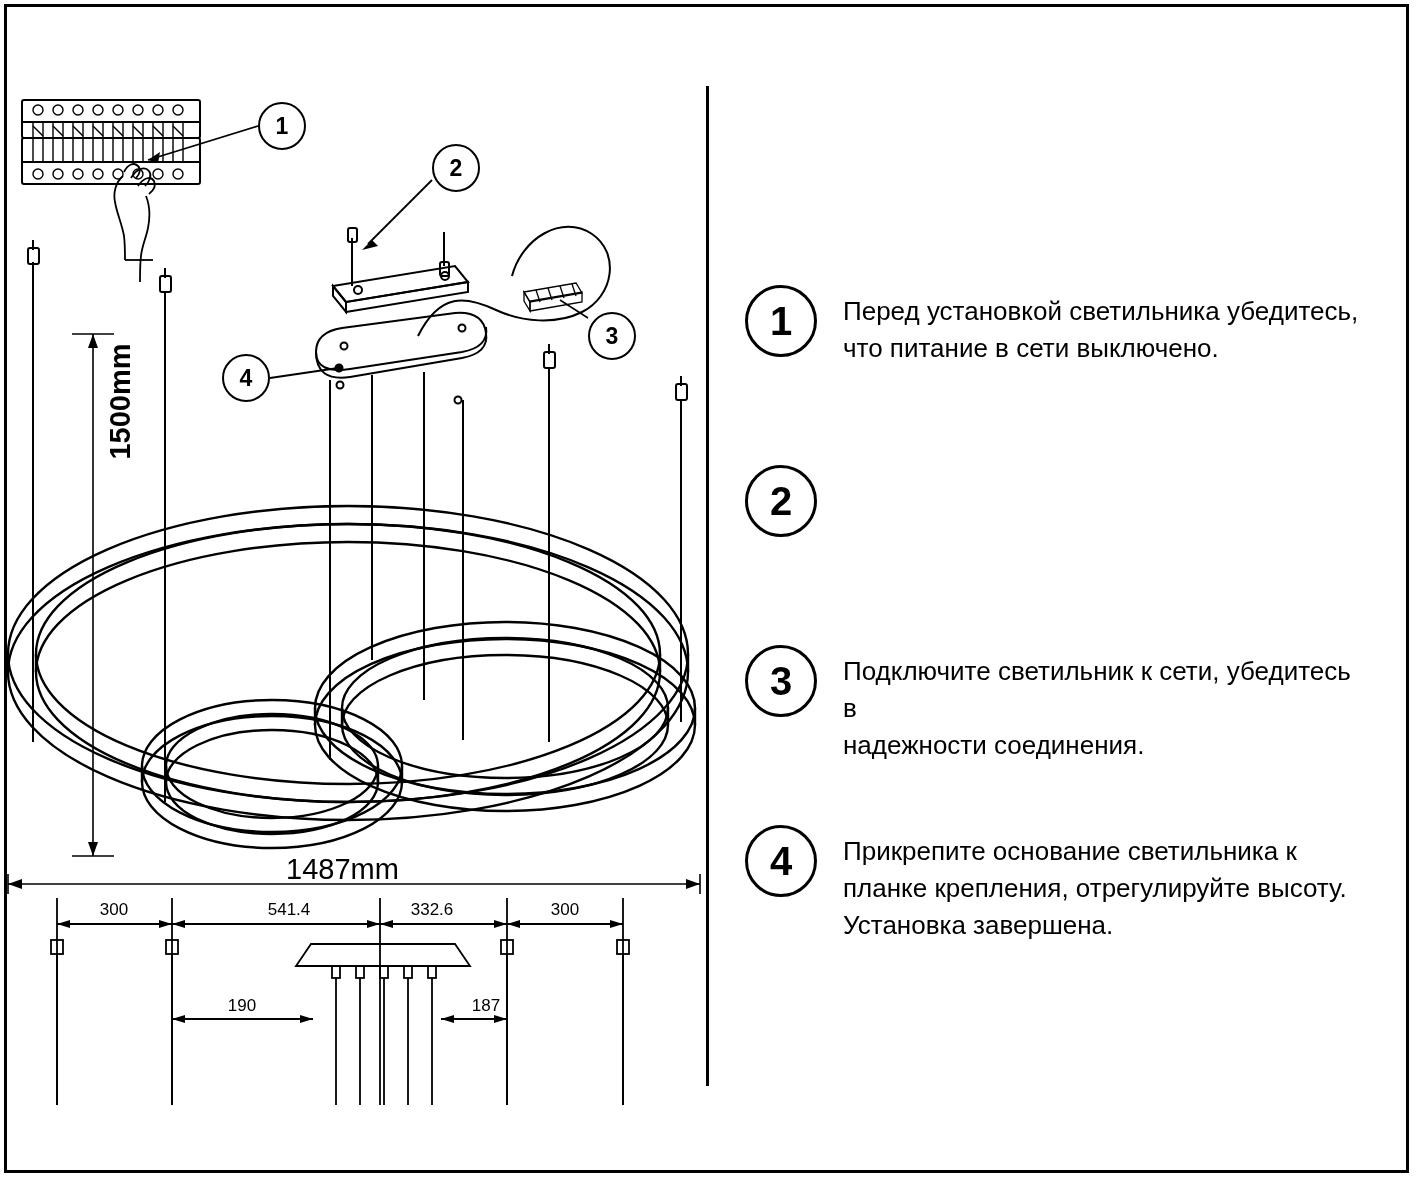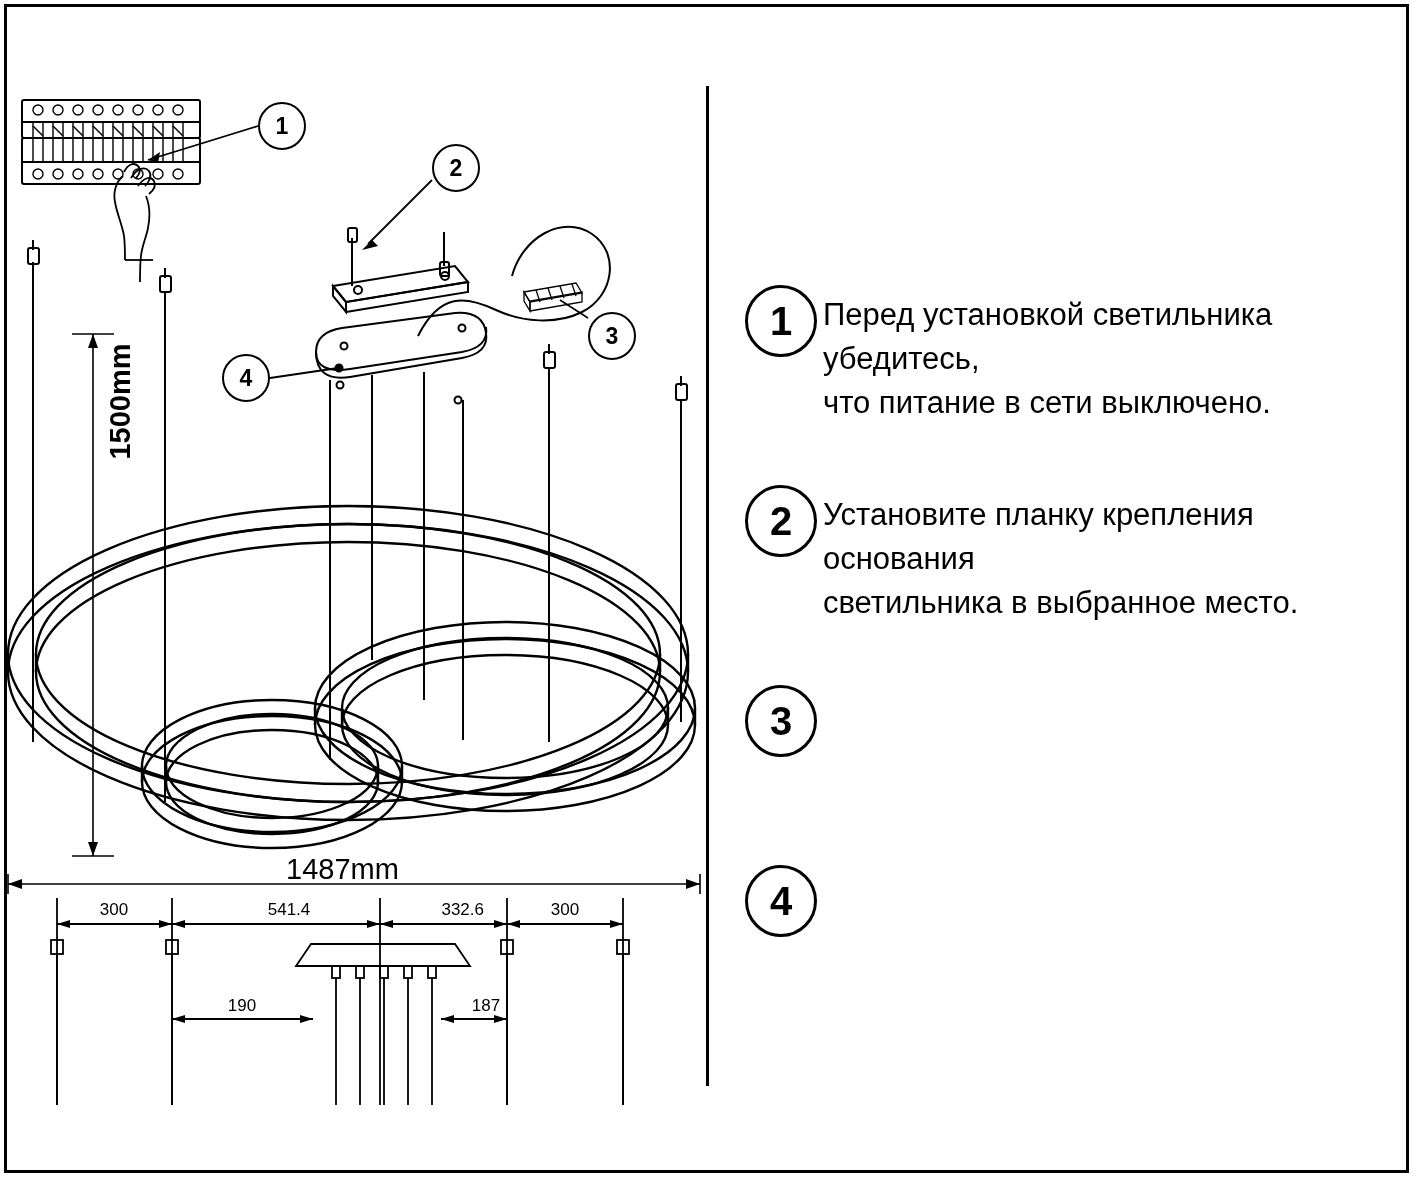--- a/index.html
+++ b/index.html
@@ -67,22 +67,22 @@
     border-radius: 50%;
     box-sizing: border-box;
     display: flex;
     align-items: center;
     justify-content: center;
     font-size: 40px;
     font-weight: bold;
     line-height: 1;
   }
   .step-text {
-    margin-left: 78px;
-    font-size: 31px;
+    margin-left: 98px;
+    font-size: 26px;
     line-height: 1.42;
     padding-top: 8px;
     white-space: pre-line;
   }
   
   .vlabel {
     position: absolute;
     left: 55px;
     top: 385px;
     width: 130px;
@@ -358,42 +358,45 @@
   </div>
   <div class="callout" style="left:222px; top:354px;">
     <span>4</span>
   </div>
 
   <div class="vlabel">1500mm</div>
   <div class="hlabel">1487mm</div>
 
   <div class="dim" style="left:74px; top:900px; width:80px;">300</div>
   <div class="dim" style="left:249px; top:900px; width:80px;">541.4</div>
-  <div class="dim" style="left:404px; top:900px; width:80px;text-align:right;">332.6</div>
+  <div class="dim" style="left:392px; top:900px; width:80px;">332.6</div>
   <div class="dim" style="left:525px; top:900px; width:80px;">300</div>
   <div class="dim" style="left:202px; top:996px; width:80px;">190</div>
   <div class="dim" style="left:434px; top:996px; width:80px;padding-left:12px;">187</div>
 
   <div class="steps">
 
     <div class="step">
       <div class="step-badge">1</div>
       <div class="step-text">Перед установкой светильника убедитесь,
 что питание в сети выключено.</div>
     </div>
 
     <div class="step">
       <div class="step-badge">2</div>
-      <div class="step-text">Установите планку крепления основания
-светильника в выбранное место.</div>
     </div>
 
     <div class="step">
       <div class="step-badge">3</div>
+      <div class="step-text">Подключите светильник к сети, убедитесь в
+надежности соединения.</div>
     </div>
 
     <div class="step">
       <div class="step-badge">4</div>
+      <div class="step-text">Прикрепите основание светильника к
+планке крепления, отрегулируйте высоту.
+Установка завершена.</div>
     </div>
 
   </div>
 
 </div>
 
 </body></html>

